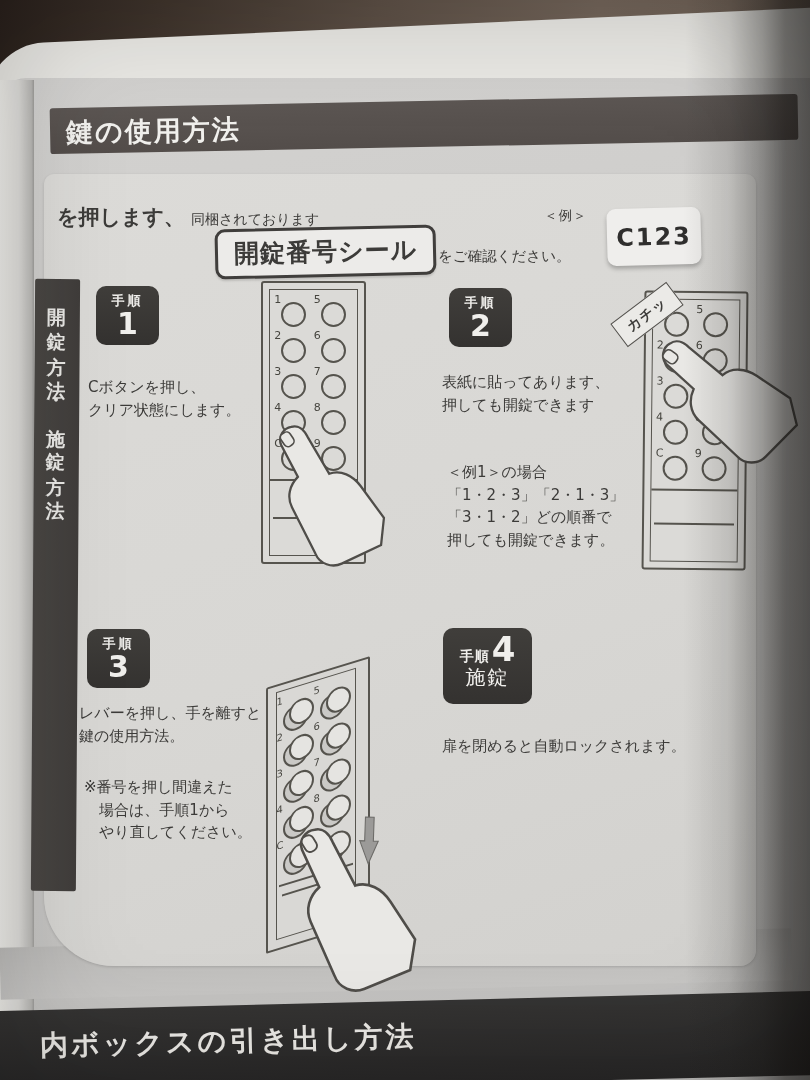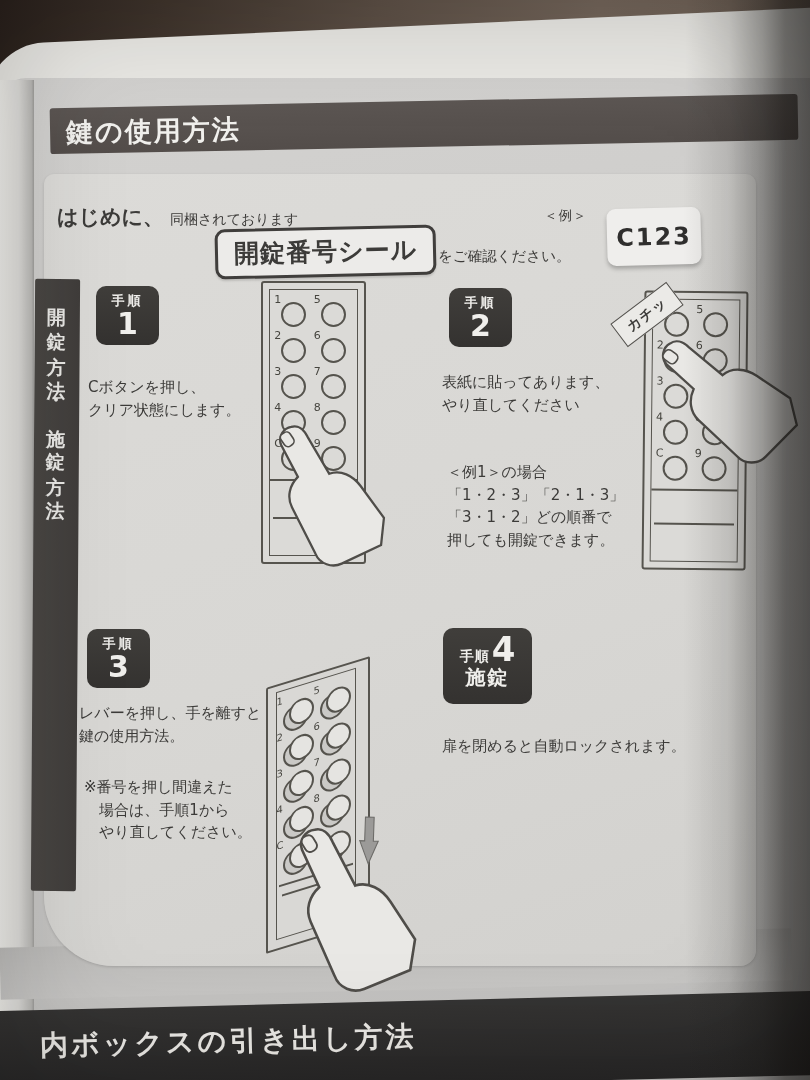--- a/index.html
+++ b/index.html
@@ -59,21 +59,21 @@
     border-radius:10px;text-align:center;}
   .badge-1{left:96px;top:286px;width:63px;height:59px;}
   .badge-2{left:449px;top:288px;width:63px;height:59px;}
   .badge-3{left:87px;top:629px;width:63px;height:59px;}
   .badge-4{left:443px;top:628px;width:89px;height:76px;}
   .badge .b-top{display:block;font-size:13px;font-weight:bold;letter-spacing:3px;padding-top:6px;}
   .badge .b-num{display:block;font-size:30px;font-weight:bold;line-height:1;margin-top:-1px;}
   .badge-4 .b-row{display:flex;align-items:baseline;justify-content:center;gap:2px;padding-top:4px;}
   .badge-4 .b-top4{font-size:14px;font-weight:bold;letter-spacing:1px;}
   .badge-4 .b-num4{font-size:34px;font-weight:bold;line-height:1;}
-  .badge-4 .b-sub{display:block;font-size:20px;font-weight:bold;letter-spacing:2px;margin-top:-2px;}
+  .badge-4 .b-sub{display:block;font-size:20px;font-weight:normal;letter-spacing:2px;margin-top:-2px;}
   .step-text{position:absolute;z-index:7;font-size:15px;line-height:1.5;}
   .t-s1{left:88px;top:376px;}
   .t-s2{left:442px;top:371px;}
   .t-s2ex{left:447px;top:461px;}
   .t-s3{left:79px;top:702px;}
   .t-s3note{left:84px;top:776px;}
   .t-s3note .ind{padding-left:15px;}
   .t-s4{left:442px;top:735px;}
   .tl{display:block;}
   
@@ -126,21 +126,21 @@
     <span class="bar-title">鍵の使用方法</span>
   </div>
 
   <div class="panel"></div>
 
   <div class="sidebar-tab">
     <span class="v-label">開錠方法・施錠方法</span>
   </div>
 
   <div class="intro-lead">
-    <span class="lead">はじめに、</span><span class="lead-note">同梱されております</span>
+    <span class="lead">を押します、</span><span class="lead-note">同梱されております</span>
   </div>
   <div class="sticker-box">
     <span class="sticker-label">開錠番号シール</span>
   </div>
   <div class="confirm-text">をご確認ください。</div>
   <div class="example-caption">＜例＞</div>
   <div class="example-code-sticker">
     <span class="code">C123</span>
   </div>
 
@@ -163,21 +163,21 @@
     </span>
     <span class="b-sub">施錠</span>
   </div>
 
   <div class="step-text t-s1">
     <span class="tl">Cボタンを押し、</span>
     <span class="tl">クリア状態にします。</span>
   </div>
   <div class="step-text t-s2">
     <span class="tl">表紙に貼ってあります、</span>
-    <span class="tl">やり直してください</span>
+    <span class="tl">押しても開錠できます</span>
   </div>
   <div class="step-text t-s2ex">
     <span class="tl">＜例1＞の場合</span>
     <span class="tl">「1・2・3」「2・1・3」</span>
     <span class="tl">「3・1・2」どの順番で</span>
     <span class="tl">押しても開錠できます。</span>
   </div>
   <div class="step-text t-s3">
     <span class="tl">レバーを押し、手を離すと</span>
     <span class="tl">鍵の使用方法。</span>

